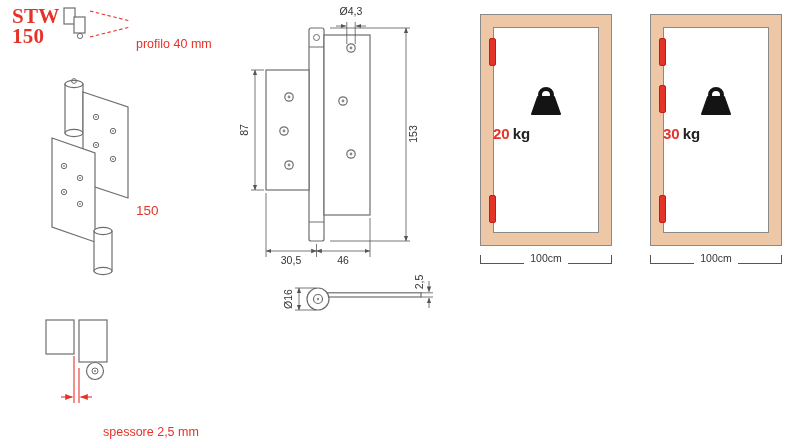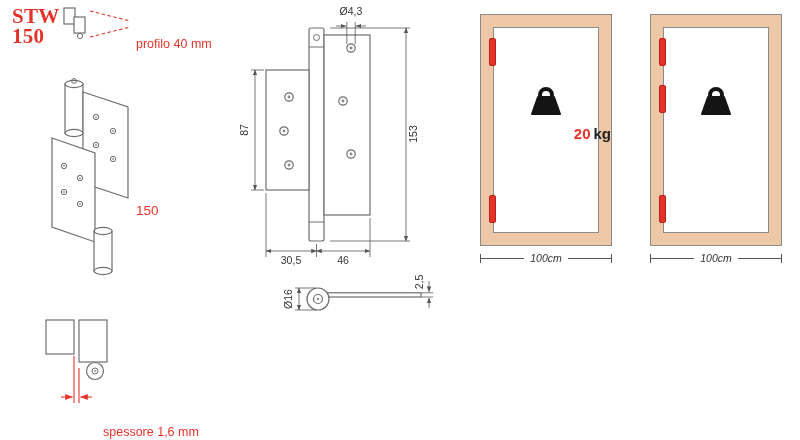--- a/index.html
+++ b/index.html
@@ -18,23 +18,23 @@
   .holein{ fill:#8a8a8a; }
   .mfill { fill:#555; }
   .mfill-red { fill:var(--accent); }
   .redln { stroke:var(--accent); stroke-width:1.1; fill:none; }
   .reddash { stroke:var(--accent); stroke-width:1.1; stroke-dasharray:3.5 2.5; fill:none; }
   
   .door { position:absolute; width:132px; height:232px; background:var(--frame); border:1px solid #8a8a8a; }
   .door-panel { position:absolute; left:12px; top:12px; right:12px; bottom:12px; background:#fff; border:1px solid #8a8a8a; }
   .hinge-marker { position:absolute; left:8px; width:7px; height:28px; background:var(--accent); border:1px solid #b5241c; border-radius:2px; }
   .weight-wrap { position:absolute; left:0; right:0; top:70px; display:flex; justify-content:center; }
-  .weight-label { position:absolute; left:0; right:0; top:110px; text-align:right; font-size:15px; font-weight:bold; color:#222; }
+  .weight-label { position:absolute; left:12px; right:0; top:110px; text-align:left; font-size:15px; font-weight:bold; color:#222; }
   .weight-label .val { color:var(--accent); margin-right:3px; }
-  .dimbar { position:absolute; height:12px; display:flex; align-items:center;font-style:italic; }
+  .dimbar { position:absolute; height:12px; display:flex; align-items:flex-end; }
   .dimbar .tick { width:1px; height:9px; background:#555; }
   .dimbar .seg { flex:1; height:1px; background:#555; }
   .dimbar .lab { padding:0 6px; font-size:10.5px; color:#333; white-space:nowrap; }
 </style>
 </head>
 <body>
 
 <div>
 
   <div class="abs title">
@@ -101,21 +101,21 @@
       <circle cx="95" cy="371" r="3" class="thin"></circle>
       <circle cx="95" cy="371" r="1" class="holein"></circle>
     </g>
     <g>
       <line x1="74" y1="356" x2="74" y2="403" class="redln"></line>
       <line x1="79" y1="368" x2="79" y2="403" class="redln"></line>
       <line x1="61" y1="397" x2="72.5" y2="397" class="redln" marker-end="url(#arr-red)"></line>
       <line x1="92" y1="397" x2="80.5" y2="397" class="redln" marker-end="url(#arr-red)"></line>
     </g>
   </svg>
-  <div class="abs red-note" style="left:103px;top:401px">spessore 1,6 mm</div>
+  <div class="abs red-note" style="left:103px;top:401px">spessore 2,5 mm</div>
 
   <svg class="abs" style="left:228px;top:0" width="214" height="332" viewBox="228 0 214 332">
     <defs>
       <marker id="ar" viewBox="0 0 10 10" refX="9.5" refY="5" markerWidth="7" markerHeight="7" orient="auto-start-reverse">
         <path d="M0,1 L10,5 L0,9 Z" class="mfill"></path>
       </marker>
     </defs>
 
     <g>
       <rect x="309" y="28" width="15" height="213" rx="2" class="plate"></rect>
@@ -223,20 +223,23 @@
     <div class="door-panel"></div>
     <div class="hinge-marker" style="top:23px"></div>
     <div class="hinge-marker" style="top:70px"></div>
     <div class="hinge-marker" style="top:180px"></div>
     <div class="weight-wrap">
       <svg width="36" height="30" viewBox="0 0 36 30">
         <circle cx="18" cy="10" r="6" fill="none" stroke="#141414" stroke-width="4"></circle>
         <path d="M10,12 L26,12 L32,29 L4,29 Z" fill="#141414" stroke="#141414" stroke-width="2" stroke-linejoin="round"></path>
       </svg>
     </div>
+    <div class="weight-label">
+      <span class="val">30</span><span>kg</span>
+    </div>
   </div>
   <div class="dimbar" style="left:650px;top:252px;width:132px">
     <div class="tick"></div>
       <div class="seg"></div>
     <div class="lab">100cm</div>
     <div class="seg"></div>
       <div class="tick"></div>
   </div>
 
 </div>

